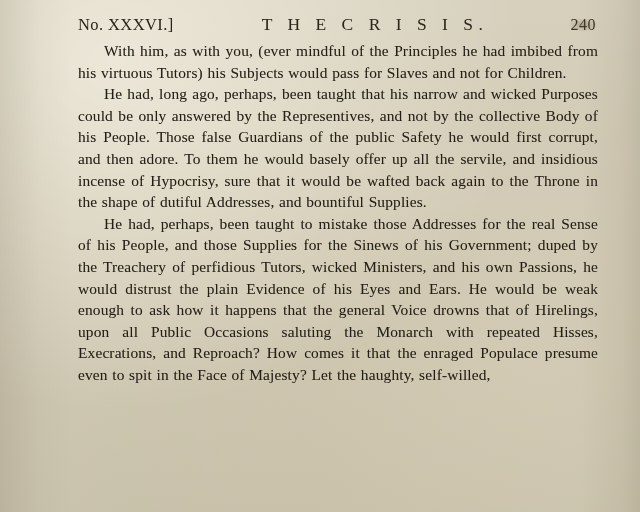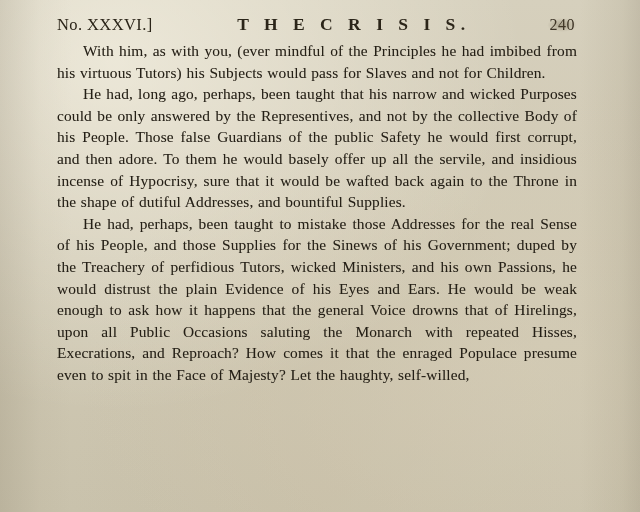--- a/index.html
+++ b/index.html
@@ -42,21 +42,21 @@
     left: 0;
     top: 0;
     width: 72px;
     height: 100%;
     background: linear-gradient(90deg, rgba(120,110,88,0.18) 0%, rgba(140,130,105,0.05) 55%, rgba(0,0,0,0) 100%);
     pointer-events: none;
   }
 
   .content {
     position: absolute;
-    left: 57px;
+    left: 78px;
     top: 0;
     width: 520px;
     height: 428px;
   }
 
   
   .running-head {
     position: relative;
     display: flex;
     align-items: baseline;
@@ -68,21 +68,20 @@
     font-size: 16.5px;
     letter-spacing: 0.4px;
     font-variant: normal;
   }
   .rh-center {
     flex: 1;
     text-align: center;
     font-size: 17.5px;
     letter-spacing: 5.5px;
     padding-left: 6px;
-    font-weight: bold;
   }
   .rh-right {
     font-size: 16px;
     letter-spacing: 0.5px;
     color: #3a3124;
     padding-right: 2px;
     position: relative;
   }
   .rh-right .smudge {
     position: absolute;

